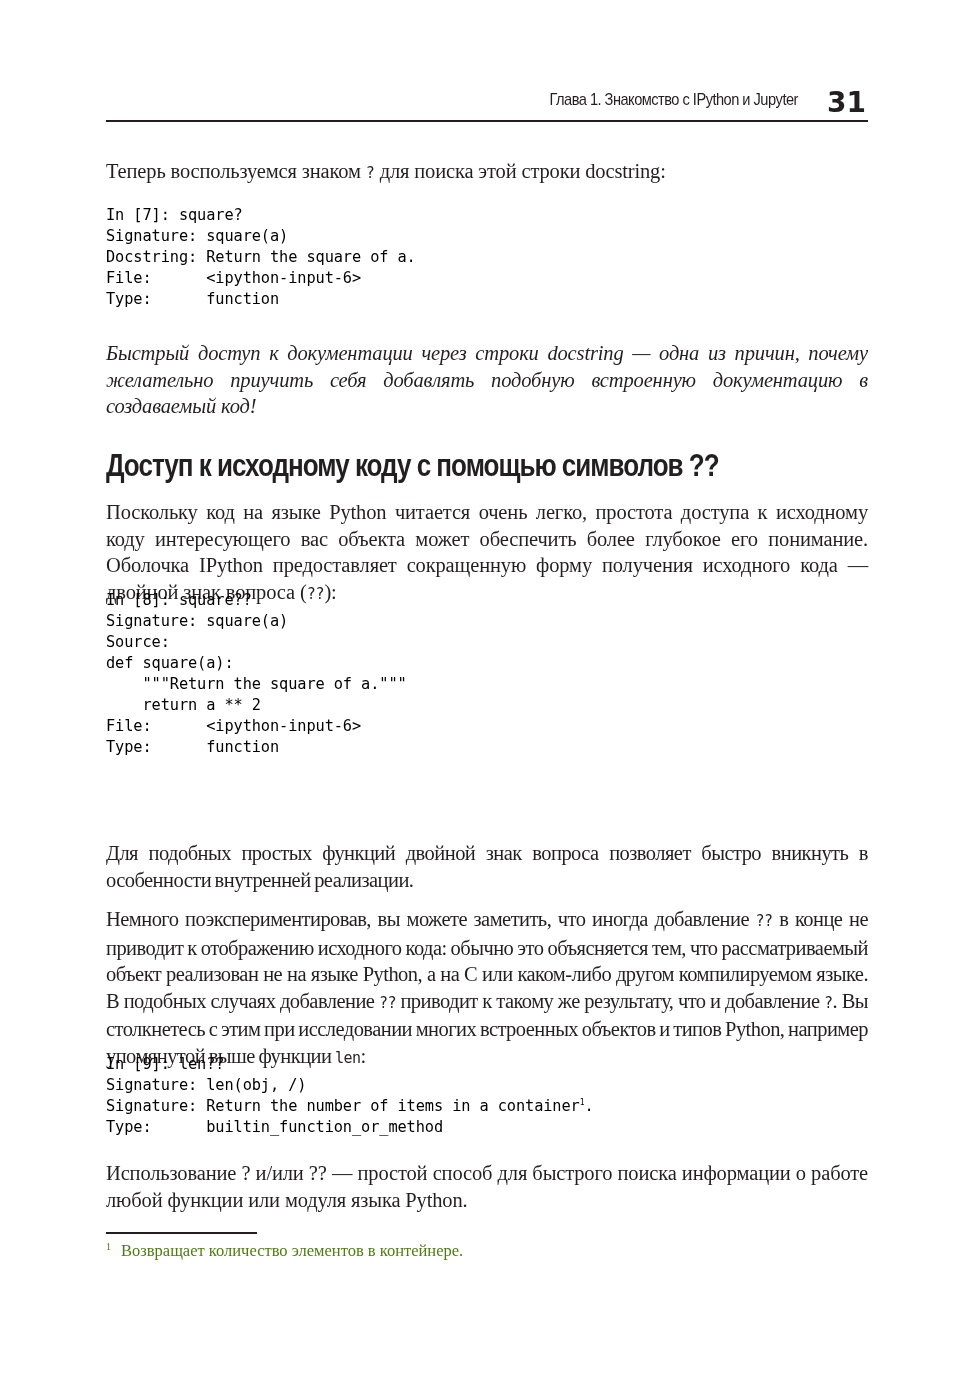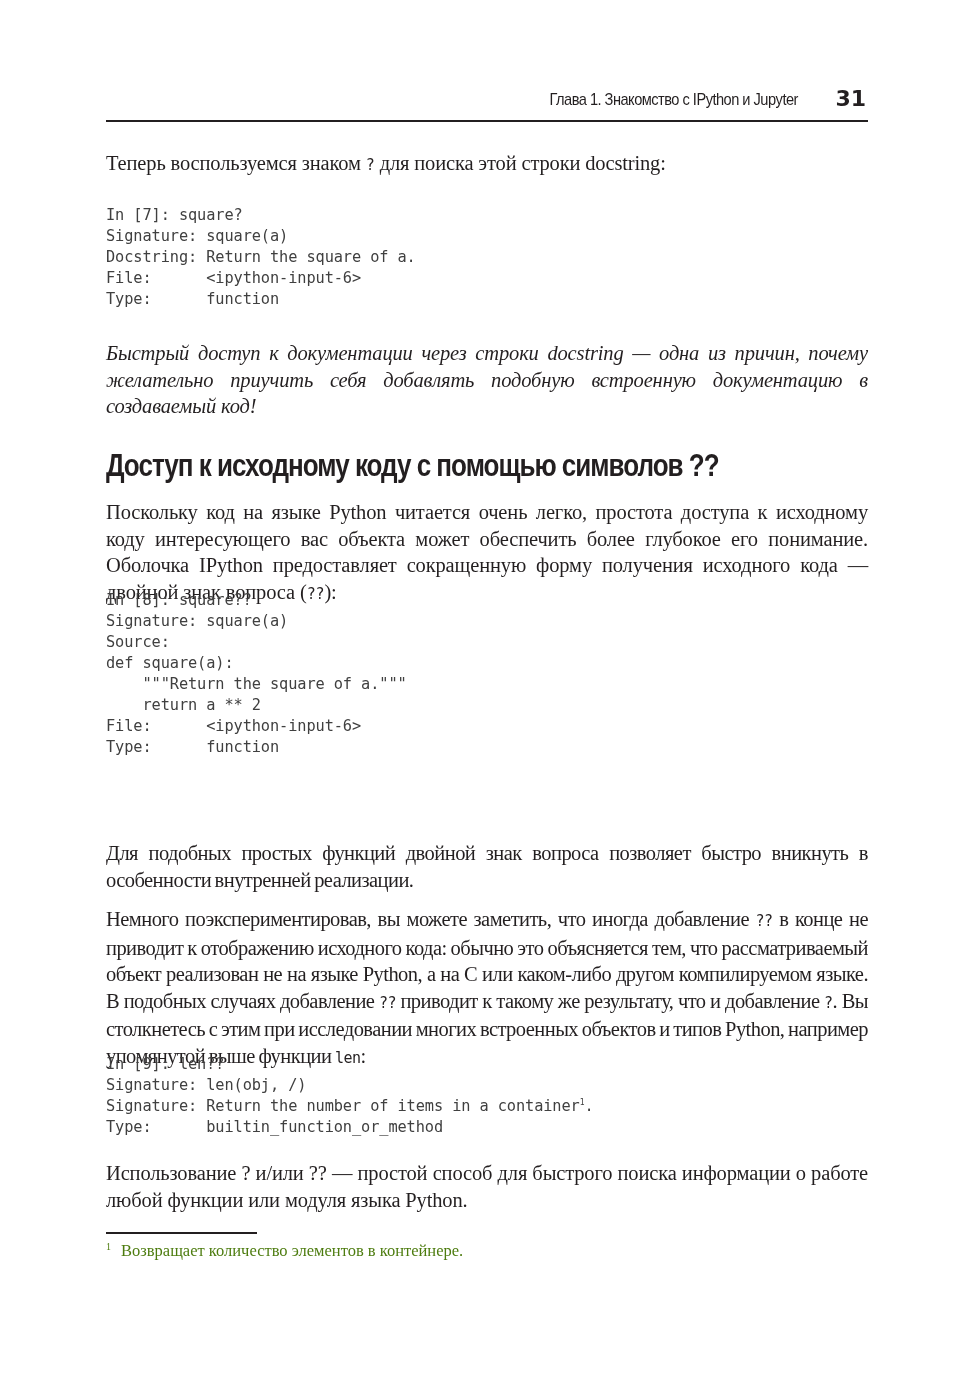--- a/index.html
+++ b/index.html
@@ -39,21 +39,21 @@
       transform: scaleX(0.86);
       transform-origin: right center;
       color: #231f20;
     }
     .page-number {
       position: absolute;
       right: 2px;
       top: 2px;
       font-family: "DejaVu Sans", sans-serif;
       font-weight: bold;
-      font-size: 22px;
+      font-size: 28px;
       color: #231f20;
     }
     .prose {
       position: absolute;
       left: 0;
       width: 762px;
       font-family: "Liberation Serif", serif;
       font-size: 20.5px;
       line-height: 26.5px;
       text-align: justify;
@@ -73,21 +73,21 @@
     }
     .code {
       position: absolute;
       left: 0;
       margin: 0;
       font-family: "DejaVu Sans Mono", monospace;
       font-size: 15.3px;
       line-height: 21px;
       letter-spacing: -0.1px;
       white-space: pre;
-      color: #404040;
+      color: #000000;
     }
     .code sup {
       font-size: 8px;
       vertical-align: 6px;
       line-height: 0;
     }
     .section-heading {
       position: absolute;
       left: 0;
       top: 448px;
@@ -128,21 +128,21 @@
 </head>
 <body>
 
 <div class="page">
 
   <div class="running-header">
     <span class="running-title">Глава 1. Знакомство с IPython и Jupyter</span>
     <span class="page-number">31</span>
   </div>
 
-  <p class="prose" style="top:150px;"><span>Теперь воспользуемся знаком </span><span class="mono-inline">?</span><span> для поиска этой строки docstring:</span></p>
+  <p class="prose" style="top:158px;"><span>Теперь воспользуемся знаком </span><span class="mono-inline">?</span><span> для поиска этой строки docstring:</span></p>
 
   <pre class="code" style="top:205px;"><span>In [7]: square?</span>
 <span>Signature: square(a)</span>
 <span>Docstring: Return the square of a.</span>
 <span>File:      &lt;ipython-input-6&gt;</span>
 <span>Type:      function</span></pre>
 
   <p class="prose" style="top:340px;font-style:italic;">Быстрый доступ к документации через строки docstring — одна из причин, почему желательно приучить себя добавлять подобную встроенную документацию в создаваемый код!</p>
 
   <h2 class="section-heading">Доступ к исходному коду с помощью символов ??</h2>

